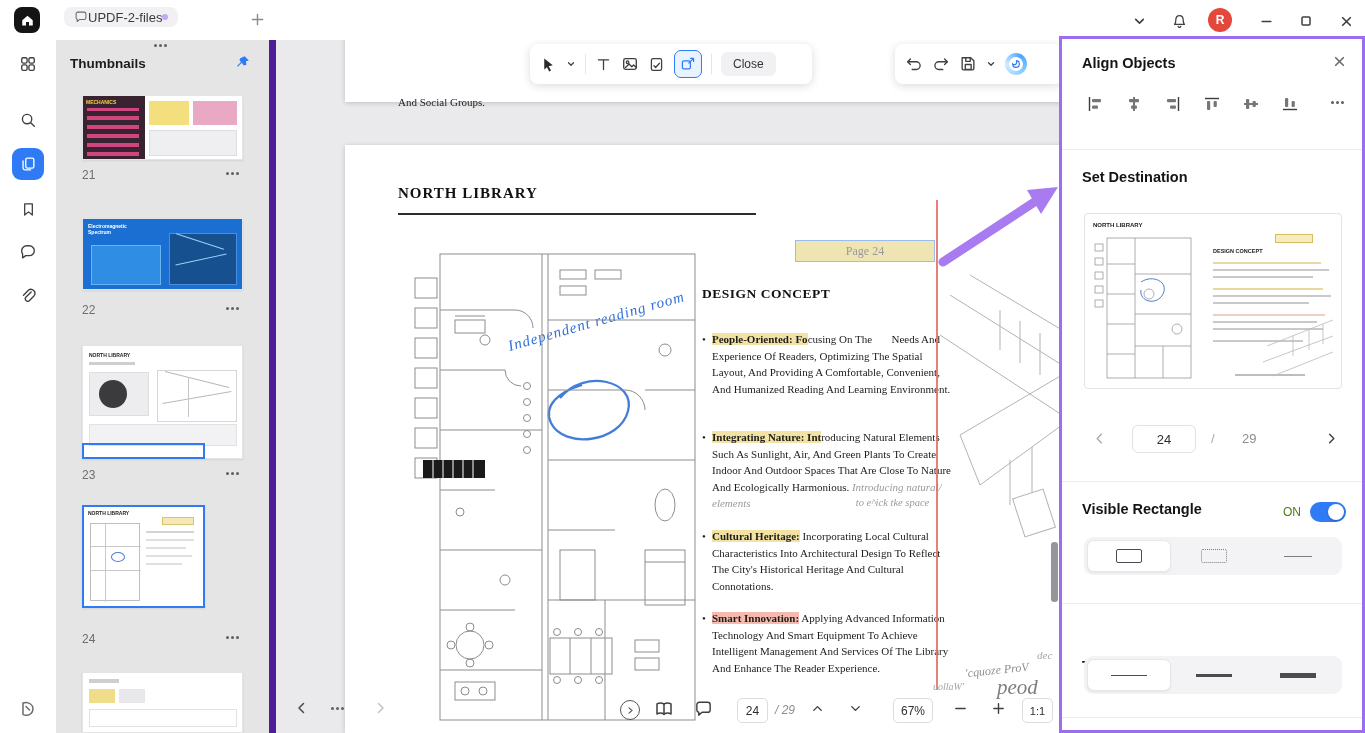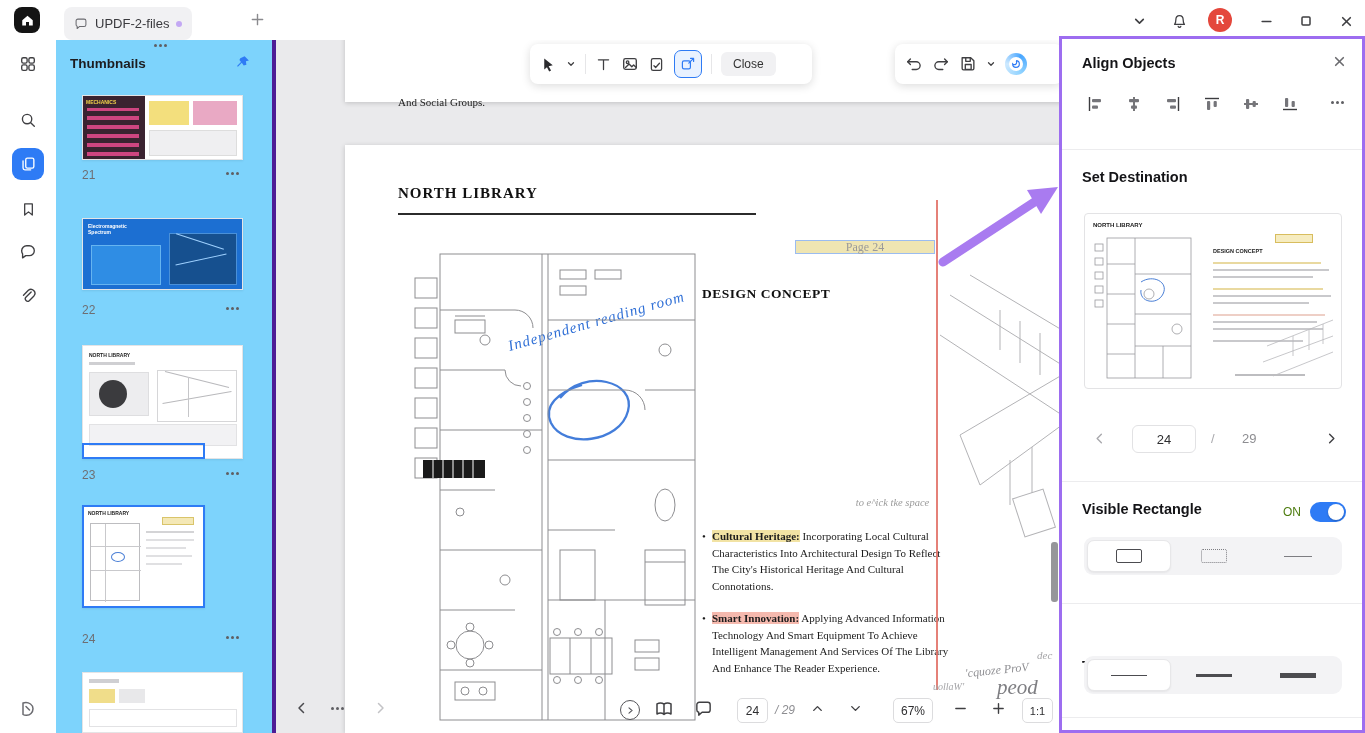--- a/index.html
+++ b/index.html
@@ -9,38 +9,38 @@
   .abs{position:absolute;}
   .icon{display:inline-flex;align-items:center;justify-content:center;}
   .icon svg{stroke:#3f3f42;fill:none;stroke-width:1.5;stroke-linecap:round;stroke-linejoin:round;}
   .dots{display:inline-flex;align-items:center;gap:2px;}
   .dots i{width:3px;height:3px;border-radius:50%;background:#5f5f63;display:inline-block;}
 
   
   .topbar{position:absolute;left:0;top:0;width:1365px;height:40px;background:#fff;}
   .home-btn{position:absolute;left:14px;top:7px;width:26px;height:26px;border-radius:8px;background:#141414;
             display:flex;align-items:center;justify-content:center;}
-  .tab{position:absolute;left:64px;top:7px;height:33px;padding:0 10px;border-radius:8px;background:#f1f1f3;
-       display:flex;align-items:center;gap:7px;font-size:13px;color:#3a3a3e;justify-content:space-between;}
+  .tab{position:absolute;left:64px;top:7px;height:20px;padding:0 10px;border-radius:8px;background:#f1f1f3;
+       display:flex;align-items:center;font-size:13px;color:#3a3a3e;justify-content:space-between;}
   .tab-dot{width:6px;height:6px;border-radius:50%;background:#c3a8f3;}
   .avatar{position:absolute;left:1208px;top:8px;width:24px;height:24px;border-radius:50%;
           background:var(--avatar-bg,#e4473c);color:#fff;font-size:12px;font-weight:bold;
           display:flex;align-items:center;justify-content:center;}
   .winbtn{position:absolute;top:10px;width:22px;height:22px;display:flex;align-items:center;justify-content:center;}
 
   
   .rail{position:absolute;left:0;top:40px;width:56px;height:693px;background:#fff;}
   .rail-btn{position:absolute;left:12px;width:32px;height:32px;border-radius:9px;
             display:flex;align-items:center;justify-content:center;}
   .rail-btn.active{background:var(--accent,#2e7bf5);}
   .rail-btn.active svg{stroke:#fff;}
 
   
-  .thumbs{position:absolute;left:56px;top:40px;width:220px;height:693px;background:#7dd3fc;
-          border-right:4px solid #4c1d95;}
+  .thumbs{position:absolute;left:56px;top:40px;width:220px;height:693px;background:#e5e5e5;
+          border-right:7px solid #4c1d95;}
   .thumbs-title{position:absolute;left:14px;top:16px;font-size:13.5px;font-weight:bold;color:#1c1c1f;}
   .thumb-img{position:absolute;left:26px;background:#fff;border:1px solid #e4e4e6;
              box-shadow:0 1px 2px rgba(0,0,0,.08);overflow:hidden;}
   .thumb-num{position:absolute;left:26px;font-size:12px;color:#6e6e72;}
   .thumb-more{position:absolute;left:170px;}
   .mini-cap{position:absolute;font-size:5px;line-height:6px;font-weight:bold;}
 
   
   .canvas{position:absolute;left:276px;top:40px;width:786px;height:693px;background:#eaeaec;overflow:hidden;}
   .sheet{position:absolute;background:#fff;box-shadow:0 1px 5px rgba(0,0,0,.18);}
@@ -296,28 +296,30 @@
   <div class="canvas">
 
     <div class="sheet" style="left:69px;top:-40px;width:717px;height:102px;">
       <div class="pg-serif abs" style="left:53px;top:96px;font-size:11px;color:#1c1c1c;">And Social Groups.</div>
     </div>
 
     <div class="sheet" style="left:69px;top:105px;width:717px;height:588px;">
       <div class="pg-serif abs" style="left:53px;top:40px;font-size:15px;font-weight:bold;letter-spacing:1px;color:#111;">NORTH LIBRARY</div>
       <div class="abs" style="left:53px;top:68px;width:358px;height:1.5px;background:#2b2b2b;"></div>
 
-      <div class="pg-serif abs" style="left:450px;top:95px;width:140px;height:14px;background:#efe5b2;border:1px solid #9bbcf0;
+      <div class="pg-serif abs" style="left:450px;top:95px;width:140px;height:22px;background:#efe5b2;border:1px solid #9bbcf0;
            display:flex;align-items:center;justify-content:center;font-size:12px;color:#9a9a9a;">
         <span>Page 24</span>
       </div>
 
       <div class="pg-serif abs" style="left:357px;top:141px;font-size:13.5px;font-weight:bold;letter-spacing:.5px;color:#111;">DESIGN CONCEPT</div>
 
-
+      <div class="bullet" style="top:186px;"><span class="hl-y">People-Oriented: Fo</span><span>cusing On The       Needs And Experience Of Readers, Optimizing The Spatial Layout, And Providing A Comfortable, Convenient, And Humanized Reading And Learning Environment.</span></div>
+
+      <div class="bullet" style="top:284px;"><span class="hl-y">Integrating Nature: Int</span><span>roducing Natural Elements Such As Sunlight, Air, And Green Plants To Create Indoor And Outdoor Spaces That Are Close To Nature And Ecologically Harmonious.</span><span class="note-inline"> Introducing natural/ elements</span></div>
 
       <div class="pg-serif abs" style="left:480px;top:352px;width:135px;text-align:center;font-size:10.5px;font-style:italic;color:#9a9a9a;">to e^ick tke space</div>
 
       <div class="bullet" style="top:383px;"><span class="hl-y">Cultural Heritage:</span><span> Incorporating Local Cultural Characteristics Into Architectural Design To Reflect The City's Historical Heritage And Cultural Connotations.</span></div>
 
       <div class="bullet" style="top:465px;"><span class="hl-p">Smart Innovation:</span><span> Applying Advanced Information Technology And Smart Equipment To Achieve Intelligent Management And Services Of The Library And Enhance The Reader Experience.</span></div>
 
       <div class="pg-serif abs" style="left:160px;top:168px;font-size:15px;font-style:italic;letter-spacing:1px;
            color:var(--ink-blue,#2f6fd6);transform:rotate(-16deg);white-space:nowrap;">Independent reading room</div>
       <svg class="abs" style="left:195px;top:218px;" width="100" height="97" viewBox="0 0 100 97">

